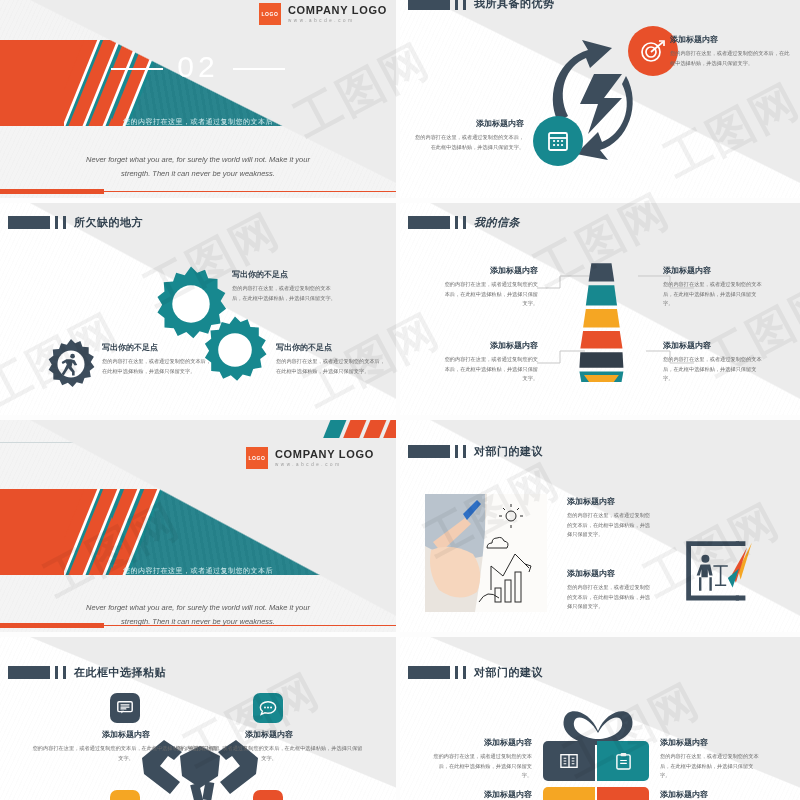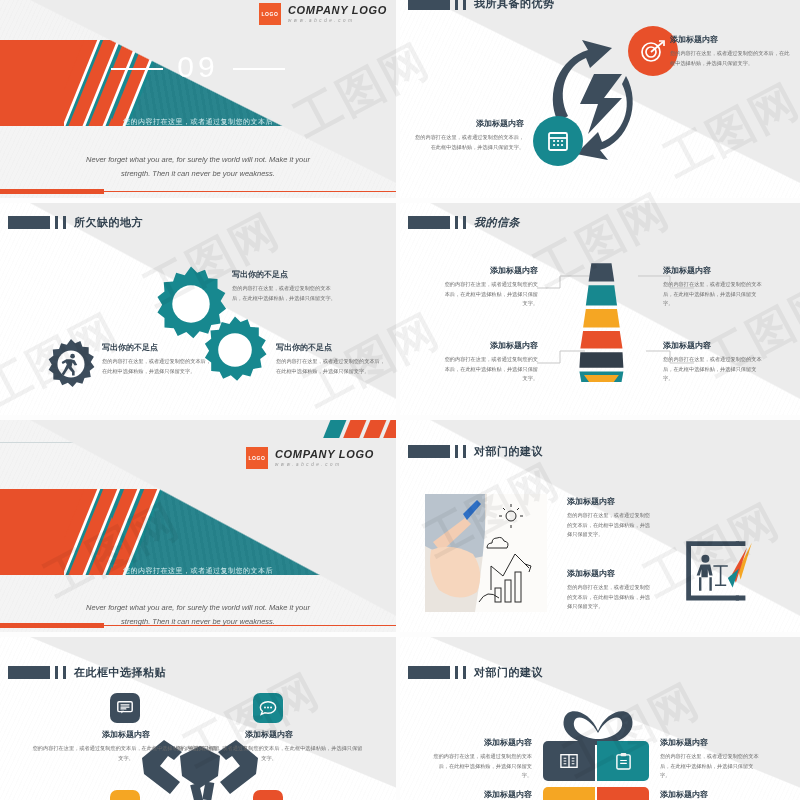--- a/index.html
+++ b/index.html
@@ -91,21 +91,21 @@
     color:#5a5a5a;font-size:7.5px;line-height:1.9;font-style:italic;
   }
 
   
   .logo-lockup{position:absolute;z-index:9;display:flex;align-items:center;gap:7px;}
   .logo-sq{
     width:22px;height:22px;background:#ef5b2b;color:#fff;
     display:flex;align-items:center;justify-content:center;
     font-size:5px;font-weight:700;letter-spacing:.5px;
   }
-  .logo-txt{line-height:1.25;font-style:italic;}
+  .logo-txt{line-height:1.25;}
   .logo-name{font-size:11px;font-weight:700;color:#2b2b2b;letter-spacing:.7px;}
   .logo-url{font-size:4.5px;color:#9a9a9a;letter-spacing:2.6px;}
 
   .top-deco{position:absolute;right:0;top:0;height:18px;width:210px;z-index:6;overflow:hidden;}
   .top-deco i{position:absolute;top:-6px;height:34px;width:16px;transform:skewX(-22deg);}
   .thin-rule{position:absolute;height:1px;background:#cfd8da;z-index:4;}
   .orange-foot{position:absolute;height:5px;background:#e8502a;z-index:7;}
   .orange-hair{position:absolute;height:1px;background:#e8502a;z-index:6;}
 
   
@@ -151,21 +151,21 @@
     </div>
     <div class="band-orange" style="top:40px;height:86px;"></div>
     <div class="stripes" style="top:40px;height:86px;">
       <i style="left:4px"></i>
         <i style="left:24px"></i>
         <i style="left:44px"></i>
         <i style="left:64px"></i>
     </div>
 
     <div class="num" style="top:50px;">
-      <span class="rule"></span><span>09</span><span class="rule"></span>
+      <span class="rule"></span><span>02</span><span class="rule"></span>
     </div>
     <div class="csub" style="top:117px;">您的内容打在这里，或者通过复制您的文本后</div>
     <div class="quote" style="top:153px;">Never forget what you are, for surely the world will not. Make it your strength. Then it can never be your weakness.</div>
 
     <div class="orange-foot" style="left:0;width:104px;bottom:4px;"></div>
     <div class="orange-hair" style="left:104px;right:0;bottom:6px;"></div>
     <div class="diag"></div>
   </div>
 
   <div class="slide s-r1 s-cR">

